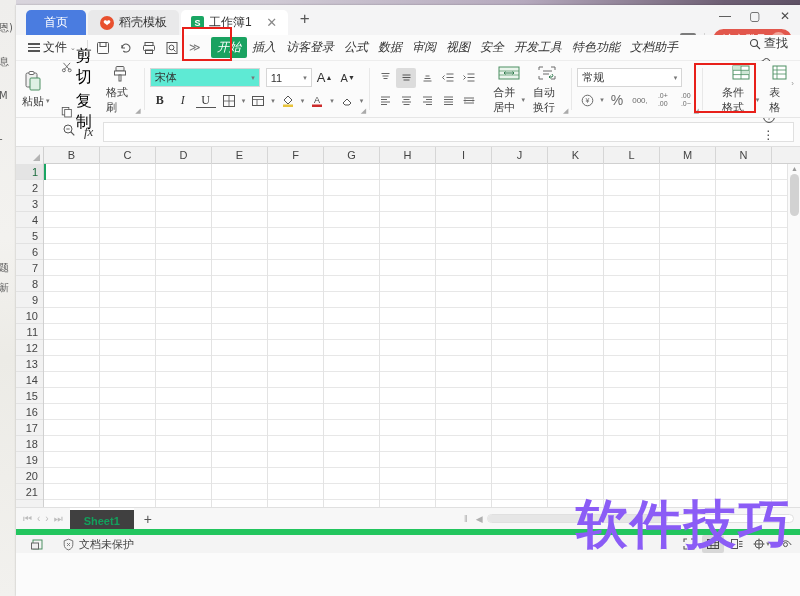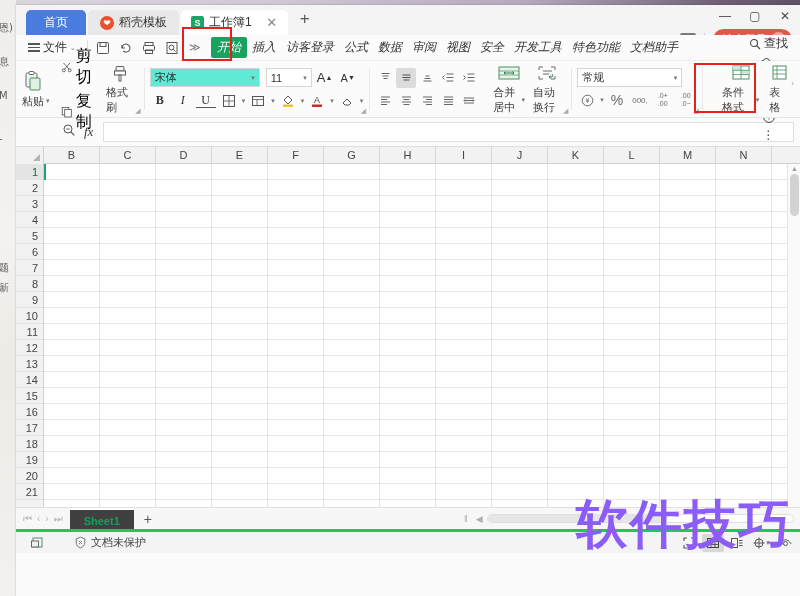--- a/index.html
+++ b/index.html
@@ -260,21 +260,21 @@
   }
   .hs-thumb {
     position: absolute; left: 0; top: 0; width: 180px; height: 7px;
     background: #e6e6e6; border-radius: 4px;
   }
   .hs-ctrl { color: #b0b0b0; font-size: 9px; padding: 0 4px; }
 
   
   .statusbar {
     height: 24px; background: #f4f4f4; display: flex; align-items: center;
-    border-top: 3px solid #22c55e; position: relative; padding-left: 6px; gap: 12px;
+    border-top: 6px solid #22c55e; position: relative; padding-left: 6px;
   }
   .sb-item { display: flex; align-items: center; gap: 4px; font-size: 11px; color: #444; padding: 0 8px; }
   .sb-right { position: absolute; right: 4px; display: flex; align-items: center; gap: 2px; }
   .sb-ic { width: 22px; height: 18px; display: flex; align-items: center; justify-content: center; color: #444; }
   .sb-ic.sel { background: #d8d8d8; border-radius: 2px; }
 
   
   .watermark {
     position: absolute; right: 8px; bottom: 36px;
     font-size: 52px; color: #8b5cf6; font-weight: bold;

